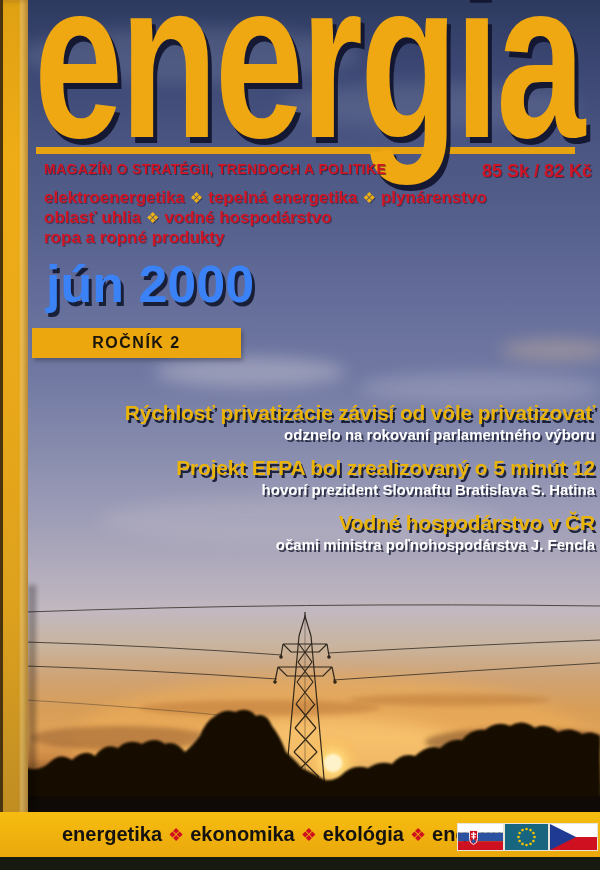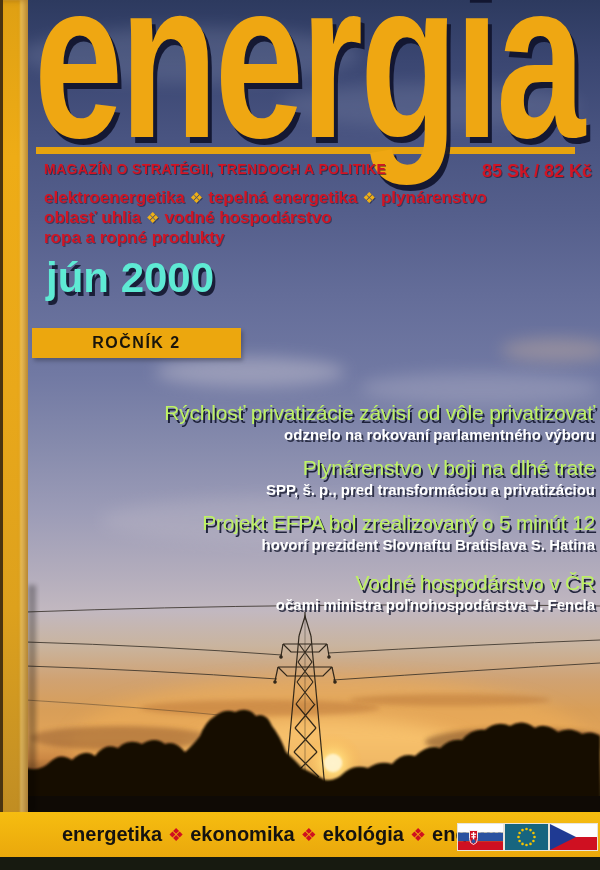--- a/index.html
+++ b/index.html
@@ -45,41 +45,41 @@
     text-shadow:1px 1px 0 rgba(18,20,42,.55);white-space:nowrap;
   }
   .topics{position:absolute;left:44px;top:188px;z-index:4;}
   .topic-line{
     font-size:17px;font-weight:bold;line-height:20px;color:#d11424;
     text-shadow:1px 1px 0 rgba(18,20,42,.45);white-space:nowrap;
   }
   .topic-line .diamond{color:#eeb017;padding:0 5px;font-size:15px;}
   .issue-date{
     position:absolute;left:46px;top:254px;z-index:4;
-    font-size:42px;font-weight:bold;color:#5eead4;white-space:nowrap;
+    font-size:52px;font-weight:bold;color:#3b82f6;white-space:nowrap;
     text-shadow:3px 4px 0 rgba(18,22,46,.9);
   }
   .volume-bar{
     position:absolute;left:32px;top:328px;width:209px;height:30px;z-index:4;
     background:#eca70e;box-shadow:2px 3px 4px rgba(0,0,0,.25);
     text-align:center;line-height:30px;
     font-size:16px;font-weight:bold;letter-spacing:1.5px;color:#1a150b;
   }
   
   .headlines{
     position:absolute;right:5px;top:401px;z-index:4;
     display:flex;flex-direction:column;align-items:flex-end;text-align:right;
   }
   .headline-block{display:flex;flex-direction:column;align-items:flex-end;}
   .headline-block:nth-child(2){margin-top:12px;}
   .headline-block:nth-child(3){margin-top:12px;}
   .headline-block:nth-child(4){margin-top:17px;}
   .hl-title{
-    font-size:21px;font-weight:normal;line-height:24px;letter-spacing:-.2px;
-    color:#bef264;white-space:nowrap;
+    font-size:21px;font-weight:bold;line-height:24px;letter-spacing:-.2px;
+    color:#eab308;white-space:nowrap;
     text-shadow:2px 3px 0 rgba(18,22,46,.9);
   }
   .hl-sub{
     font-size:15px;font-weight:bold;line-height:19px;
     color:#ffffff;white-space:nowrap;
     text-shadow:2px 2px 0 rgba(22,26,48,.8);
   }
   
   .footer-bar{
     position:absolute;left:0;top:812px;width:600px;height:45px;z-index:5;
@@ -198,24 +198,20 @@
 
   <div class="issue-date">jún 2000</div>
   <div class="volume-bar">ROČNÍK 2</div>
 
   <div class="headlines">
       <div class="headline-block">
         <div class="hl-title">Rýchlosť privatizácie závisí od vôle privatizovať</div>
         <div class="hl-sub">odznelo na rokovaní parlamentného výboru</div>
       </div>
       <div class="headline-block">
-        <div class="hl-title">Plynárenstvo v boji na dlhé trate</div>
-        <div class="hl-sub">SPP, š. p., pred transformáciou a privatizáciou</div>
-      </div>
-      <div class="headline-block">
         <div class="hl-title">Projekt EFPA bol zrealizovaný o 5 minút 12</div>
         <div class="hl-sub">hovorí prezident Slovnaftu Bratislava S. Hatina</div>
       </div>
       <div class="headline-block">
         <div class="hl-title">Vodné hospodárstvo v ČR</div>
         <div class="hl-sub">očami ministra poľnohospodárstva J. Fencla</div>
       </div>
     </div>
 
   <div class="footer-bar">

